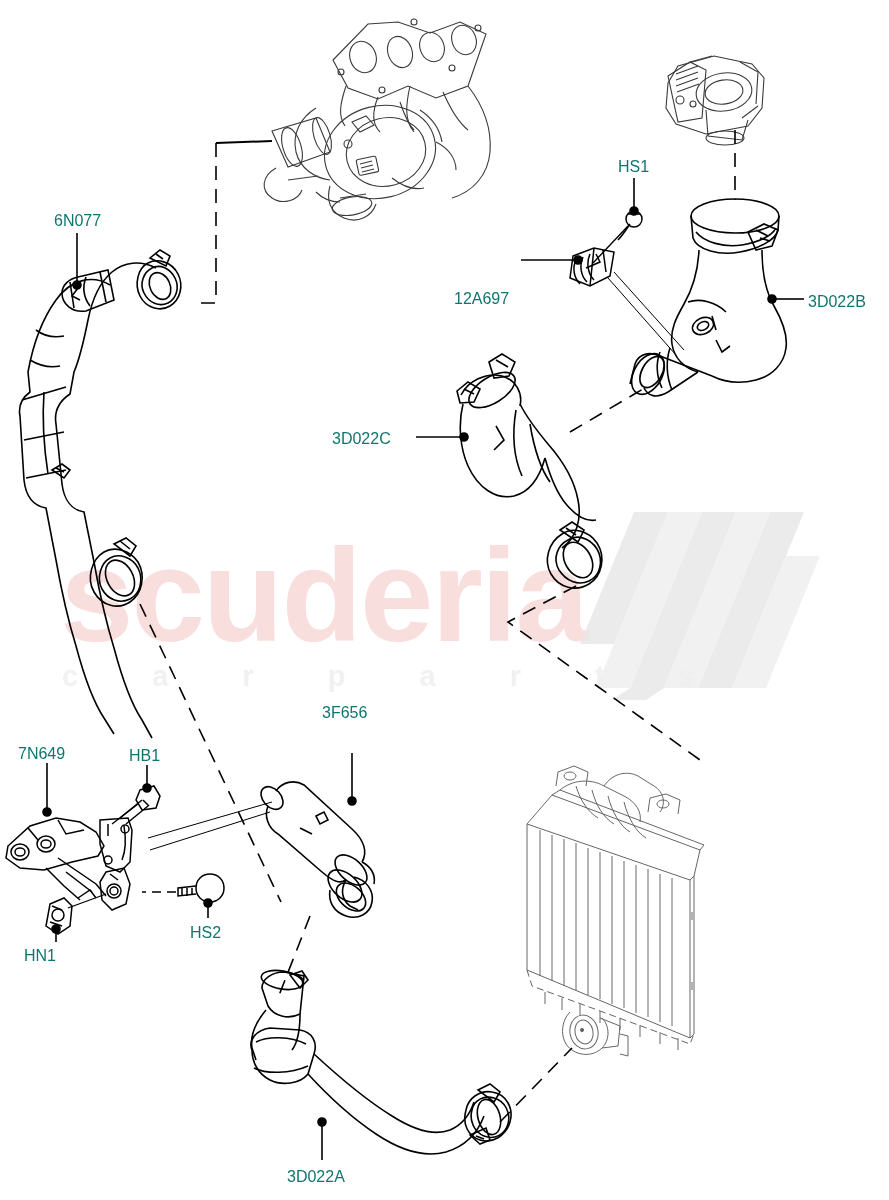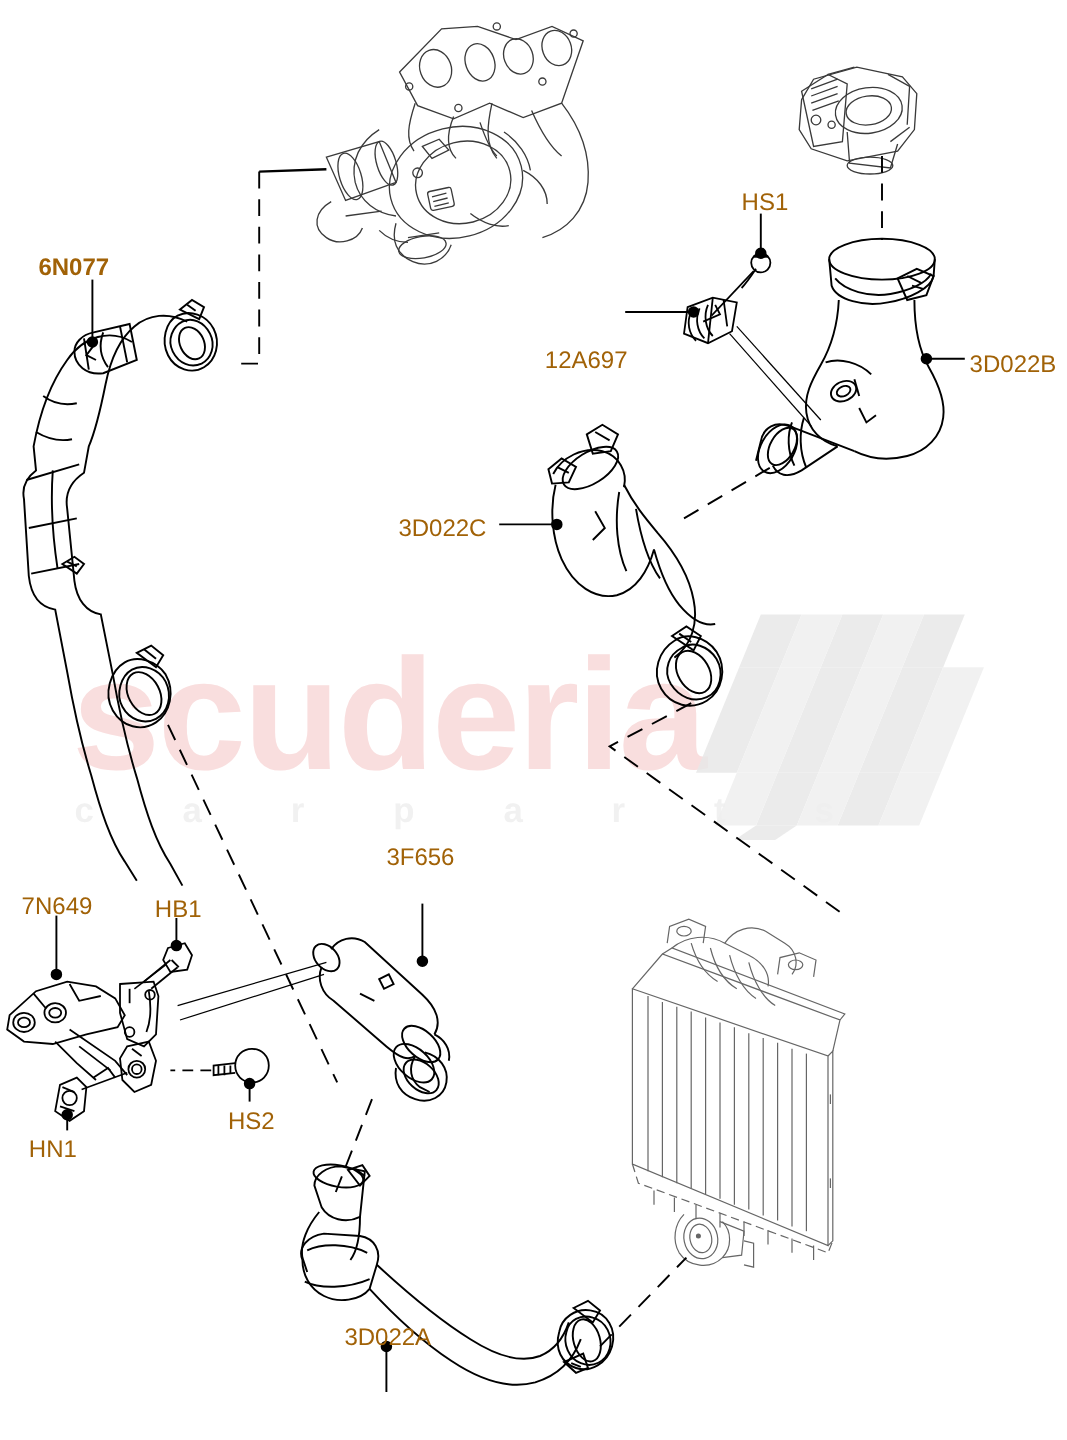--- a/index.html
+++ b/index.html
@@ -41,22 +41,22 @@
     font-size: 29px;
     font-weight: bold;
     letter-spacing: 33px;
     color: #f1f1f1;
     white-space: nowrap;
     user-select: none;
   }
   .part-label {
     position: absolute;
     font-family: "Liberation Sans", sans-serif;
-    font-size: 20px;
-    color: #a16207;
+    font-size: 16px;
+    color: #0f766e;
     white-space: nowrap;
     user-select: none;
   }
 </style>
 </head>
 <body>
 
 <div id="page">
 
   <div class="wm-scuderia">scuderia</div>
@@ -494,25 +494,25 @@
 
       <path d="M56,942 L56,929"></path>
       <circle cx="56" cy="929" r="4" fill="#000"></circle>
 
       <path d="M322,1160 L322,1122"></path>
       <circle cx="322" cy="1122" r="4" fill="#000"></circle>
     </g>
 
   </svg>
 
-  <div class="part-label" style="left:32px; top:212px;font-weight:bold;">6N077</div>
+  <div class="part-label" style="left:54px; top:212px;">6N077</div>
   <div class="part-label" style="left:618px; top:158px;">HS1</div>
   <div class="part-label" style="left:454px; top:266px;margin-top:24px;">12A697</div>
   <div class="part-label" style="left:808px; top:293px;">3D022B</div>
   <div class="part-label" style="left:332px; top:430px;">3D022C</div>
   <div class="part-label" style="left:18px; top:745px;text-align:center;">7N649</div>
   <div class="part-label" style="left:129px; top:747px;">HB1</div>
   <div class="part-label" style="left:322px; top:704px;">3F656</div>
   <div class="part-label" style="left:190px; top:924px;">HS2</div>
   <div class="part-label" style="left:24px; top:947px;">HN1</div>
-  <div class="part-label" style="left:287px; top:1104px;text-align:right;">3D022A</div>
+  <div class="part-label" style="left:287px; top:1168px;text-align:right;">3D022A</div>
 
 </div>
 
 </body></html>

